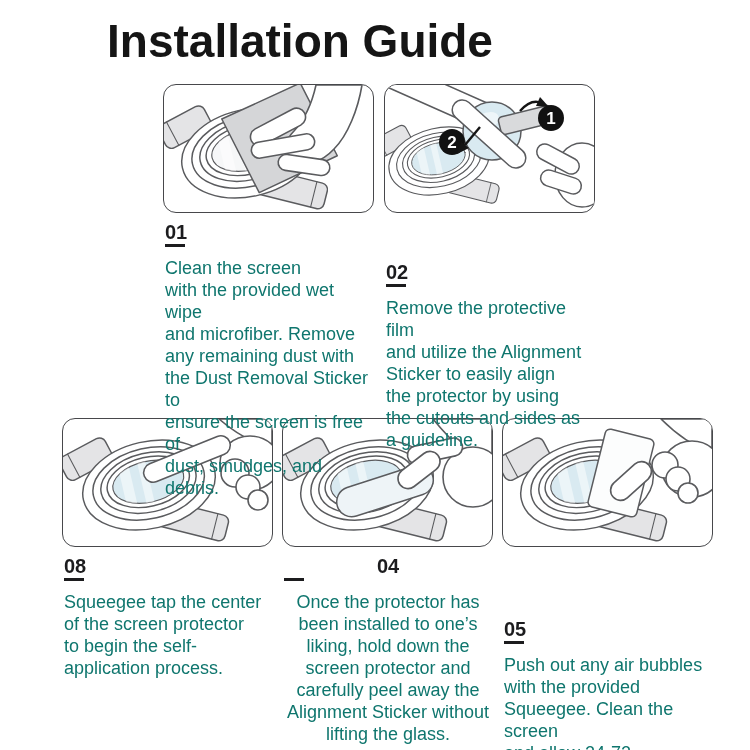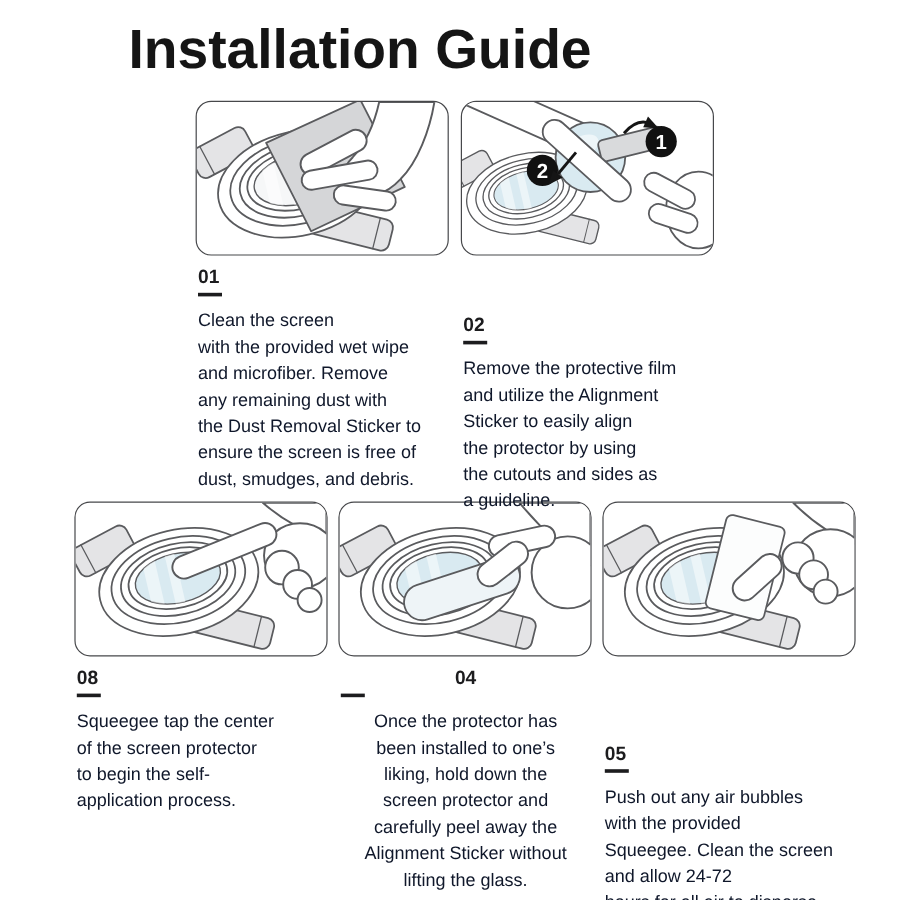--- a/index.html
+++ b/index.html
@@ -8,23 +8,23 @@
   .page-title{position:absolute;top:14px;left:0;width:600px;text-align:center;
           font-size:46px;font-weight:bold;color:#151515;letter-spacing:0;}
   .panel{position:absolute;width:209px;height:127px;background:#ffffff;
           border:1.6px solid #47484b;border-radius:13px;overflow:hidden;}
   .panel svg{display:block;width:100%;height:100%;}
   .p1{left:163px;top:84px;}  .p2{left:384px;top:84px;}
   .p3{left:62px;top:418px;}  .p4{left:282px;top:418px;} .p5{left:502px;top:418px;}
   .caption{position:absolute;width:208px;}
   .c1{left:165px;top:224px;} .c2{left:386px;top:224px;margin-top:40px;}
   .c3{left:64px;top:558px;}  .c4{left:284px;top:558px;text-align:center;} .c5{left:504px;top:573px;margin-top:48px;}
-  .step-num{font-size:16px;line-height:16px;font-weight:bold;color:#1c1c1e;}
+  .step-num{font-size:20px;line-height:16px;font-weight:bold;color:#1c1c1e;}
   .rule{width:20px;height:3.2px;background:#1c1c1e;margin-top:4px;}
-  .desc{margin:10px 0 0 0;font-size:15px;line-height:22px;color:#0f172a;white-space:pre-line;}
+  .desc{margin:10px 0 0 0;font-size:18px;line-height:22px;color:#0f766e;white-space:pre-line;}
 </style>
 </head>
 <body>
 
 <div class="canvas">
 
   <div class="page-title">Installation Guide</div>
 
   <svg width="0" height="0" style="position:absolute" aria-hidden="true">
     <defs>

